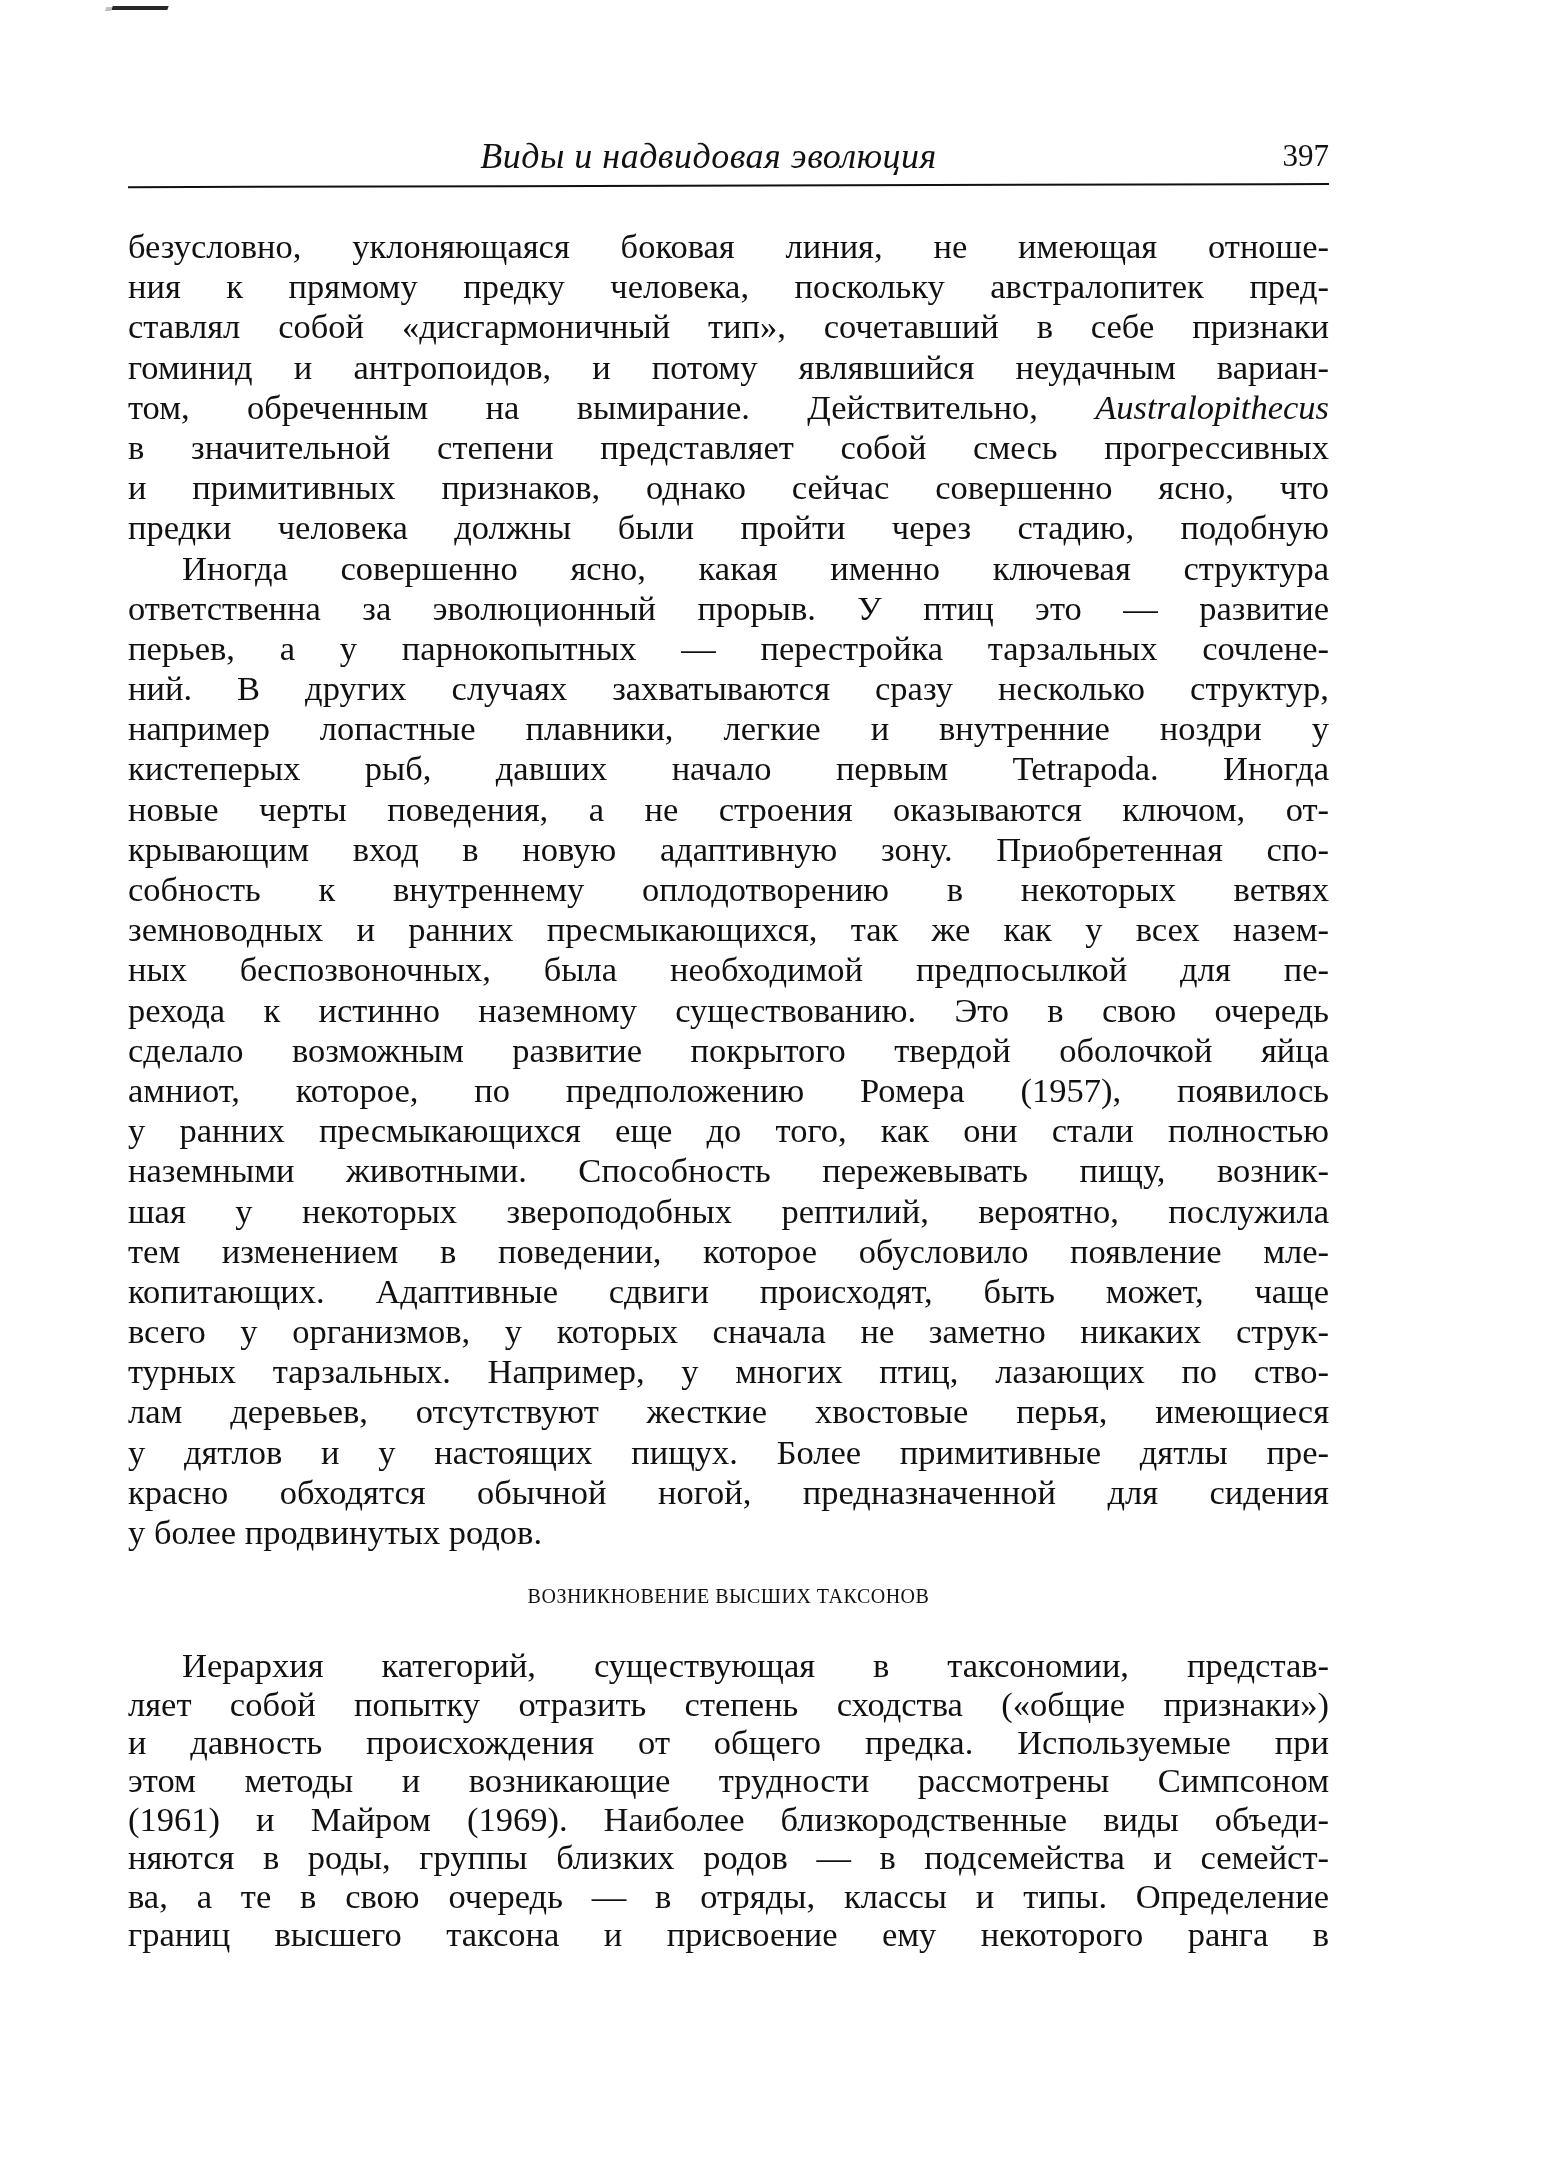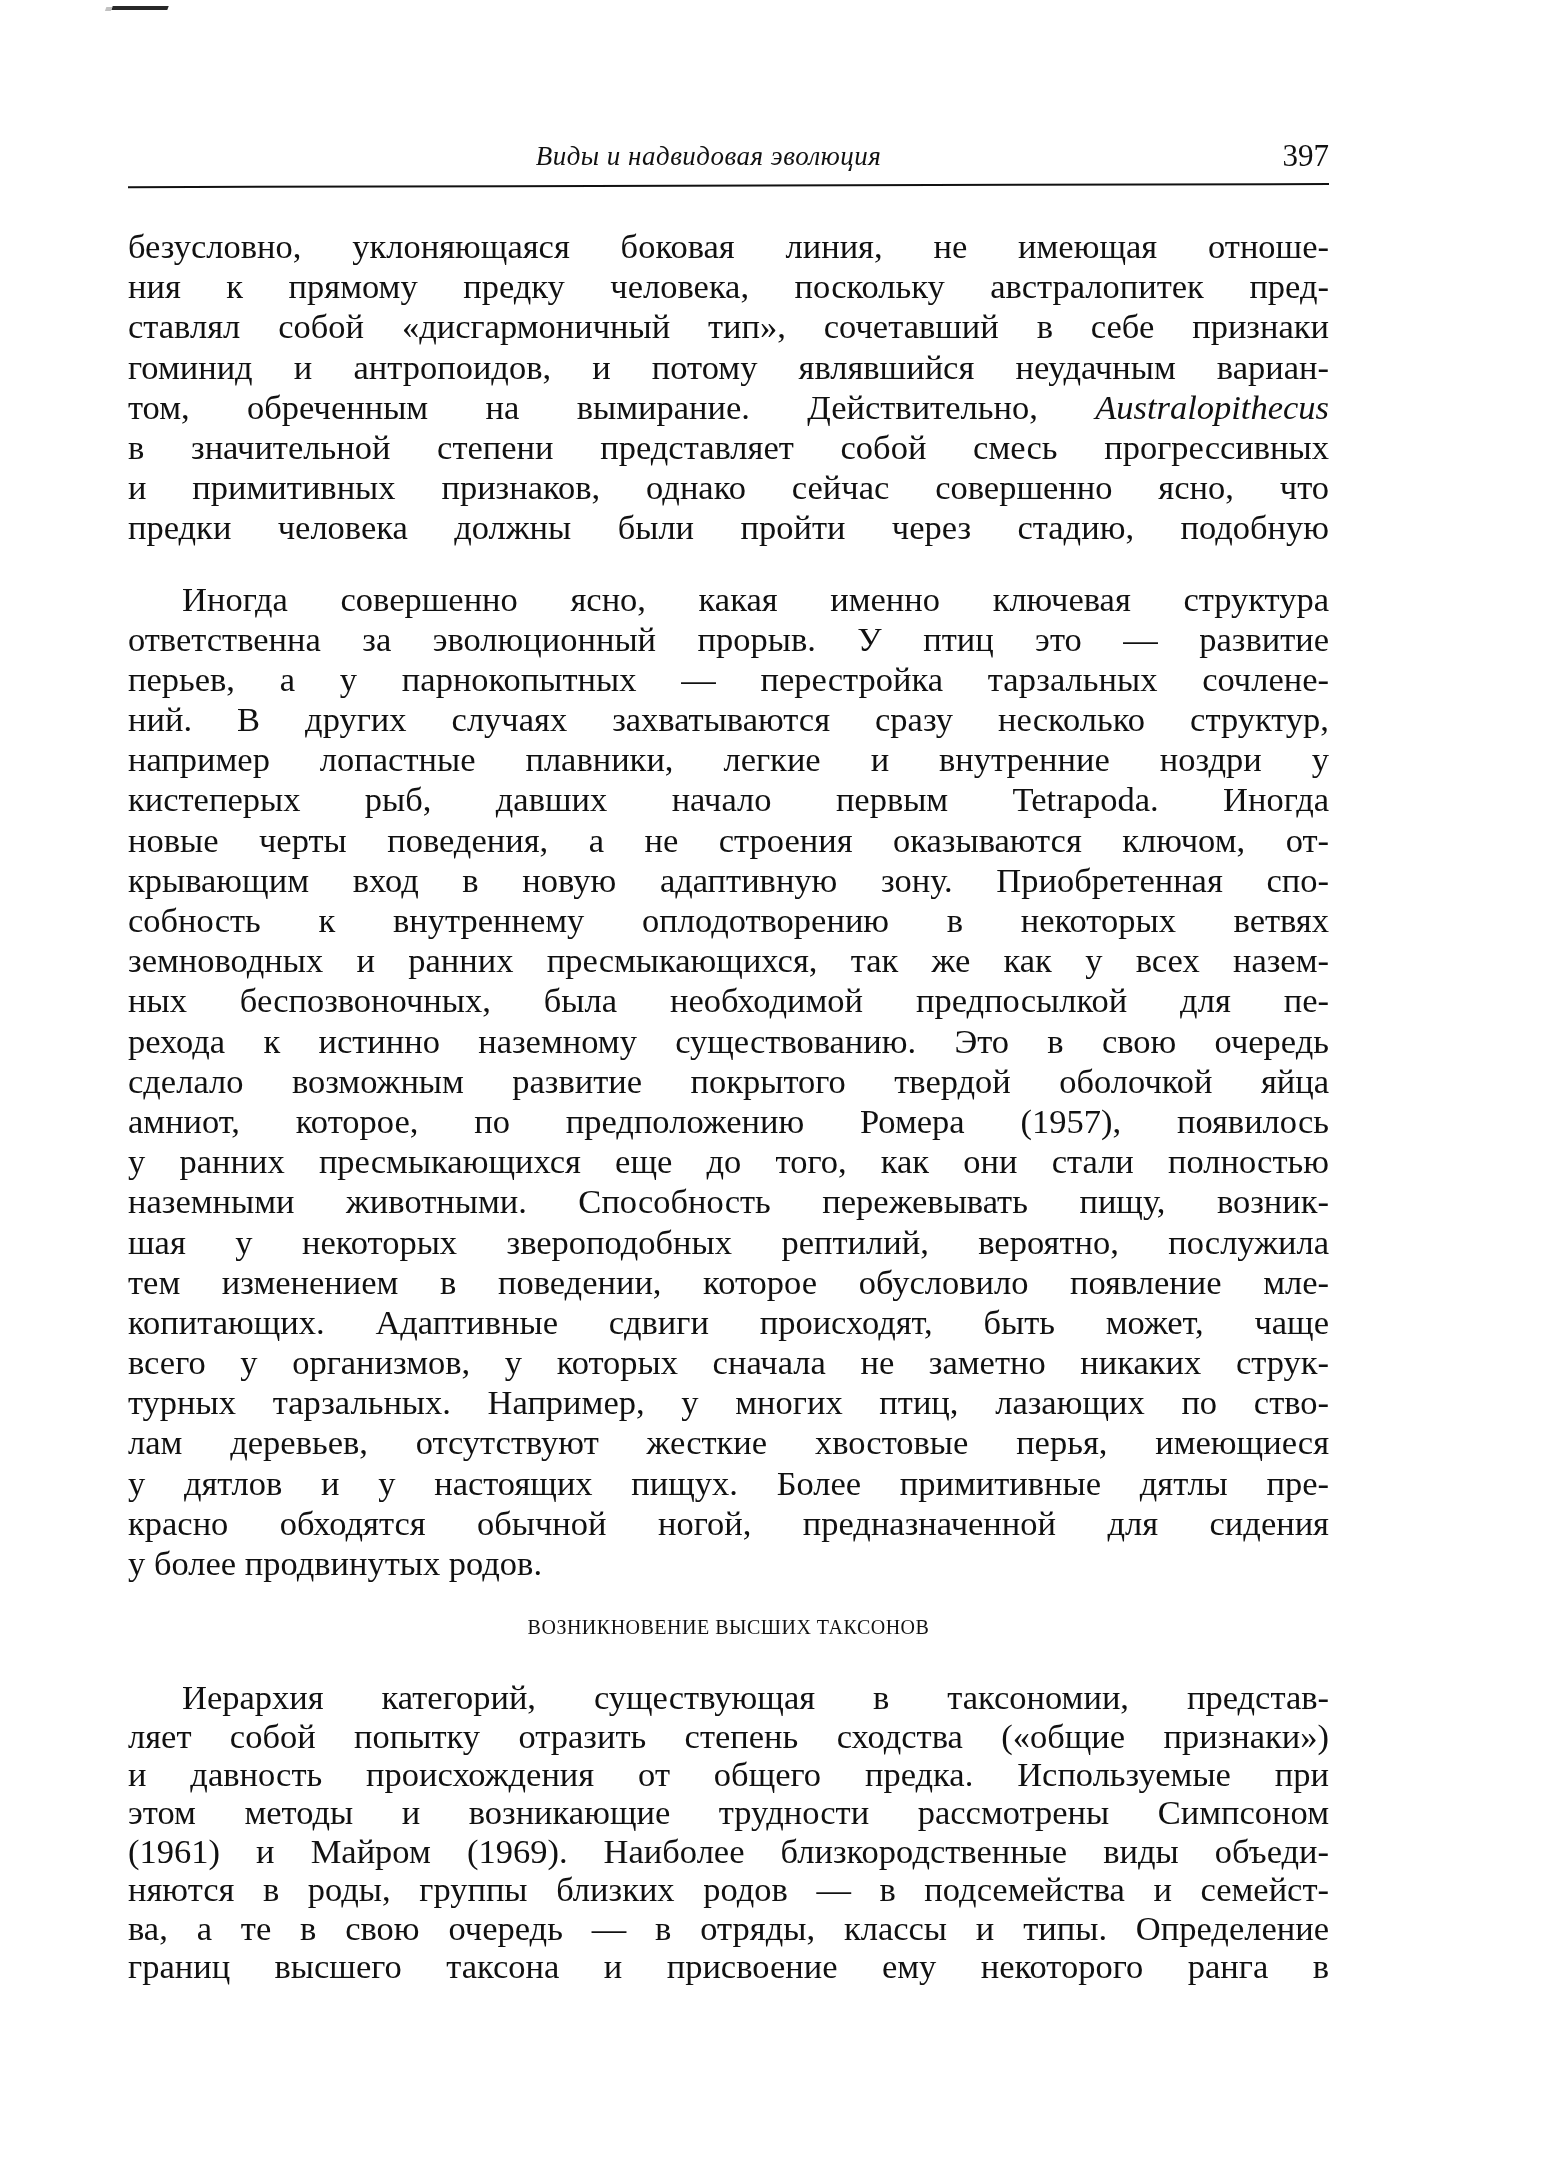--- a/index.html
+++ b/index.html
@@ -4,29 +4,29 @@
 <style>
   html, body { margin: 0; padding: 0; background: #ffffff; }
   body { width: 1552px; height: 2160px; position: relative; overflow: hidden;
          font-family: "Liberation Serif", "DejaVu Serif", serif; color: #111; }
   .scan-mark { position: absolute; left: 112px; top: 6px; width: 56px; height: 0;
                border-top: 4px solid #111; border-right: 0; transform: skewX(-20deg);
                opacity: 0.9; }
   .scan-mark::before { content: ""; position: absolute; left: -6px; top: -3px; width: 6px; height: 4px; background: #bbb; }
   .running-head { position: absolute; left: 128px; width: 1201px; top: 136px; height: 40px; }
   .running-title { position: absolute; left: 0; width: 1201px; text-align: center; top: 0;
-                   font-style: italic; font-size: 27px; letter-spacing: 0.5px; line-height: 40px; padding-right: 40px; box-sizing: border-box; }
+                   font-style: italic; font-size: 36px; letter-spacing: 0.5px; line-height: 40px; padding-right: 40px; box-sizing: border-box; }
   .page-number { position: absolute; right: 0; top: 0; font-size: 31px; line-height: 40px; margin-left: 30px; }
   .head-rule { position: absolute; left: 128px; width: 1201px; top: 183px; height: 0;
                border-top: 2.5px solid #111; transform: rotate(-0.15deg); transform-origin: right center; }
   .body-text { position: absolute; left: 128px; width: 1201px; top: 226px; font-size: 34.5px; }
   .line { display: block; height: 40.2px; line-height: 40.2px; white-space: nowrap;
           text-align: justify; text-align-last: justify; word-spacing: 0; }
   .line.last { text-align: left; text-align-last: left; }
-  .line.indent { padding-left: 54px; box-sizing: border-box; margin-top: 31px; }
+  .line.indent { padding-left: 54px; box-sizing: border-box; }
   .para3 .line { height: 38.4px; line-height: 38.4px; }
   .section-heading { display: block; text-align: center; font-size: 20px; letter-spacing: 0.5px;
                      height: 40px; line-height: 40px; margin-top: 24px; margin-bottom: 30px; }
   i, .it { font-style: italic; }
 </style>
 </head>
 <body>
 
 <div class="scan-mark"></div>
 

